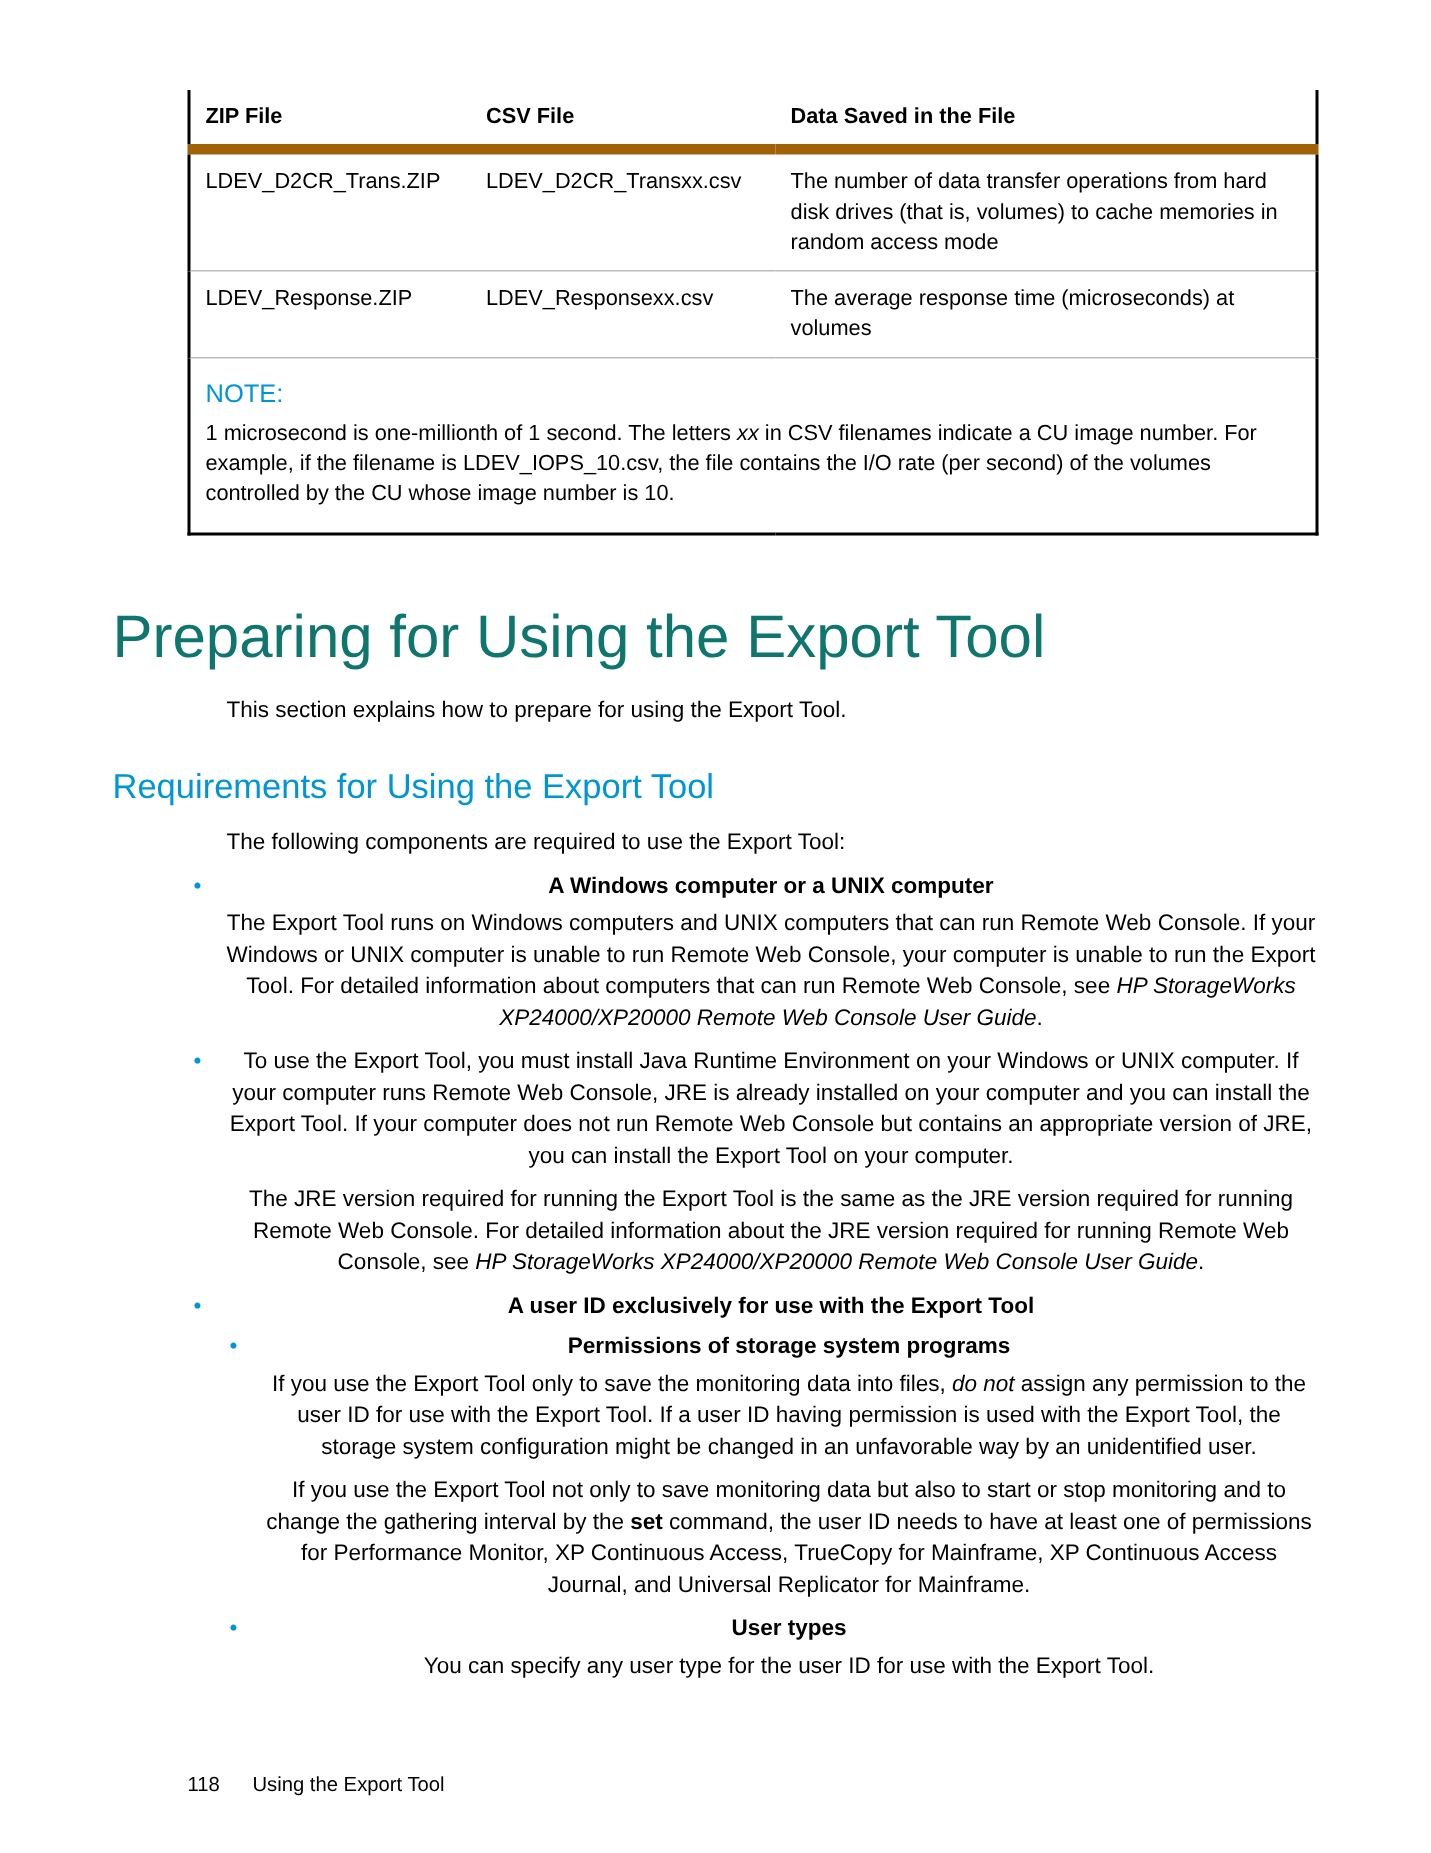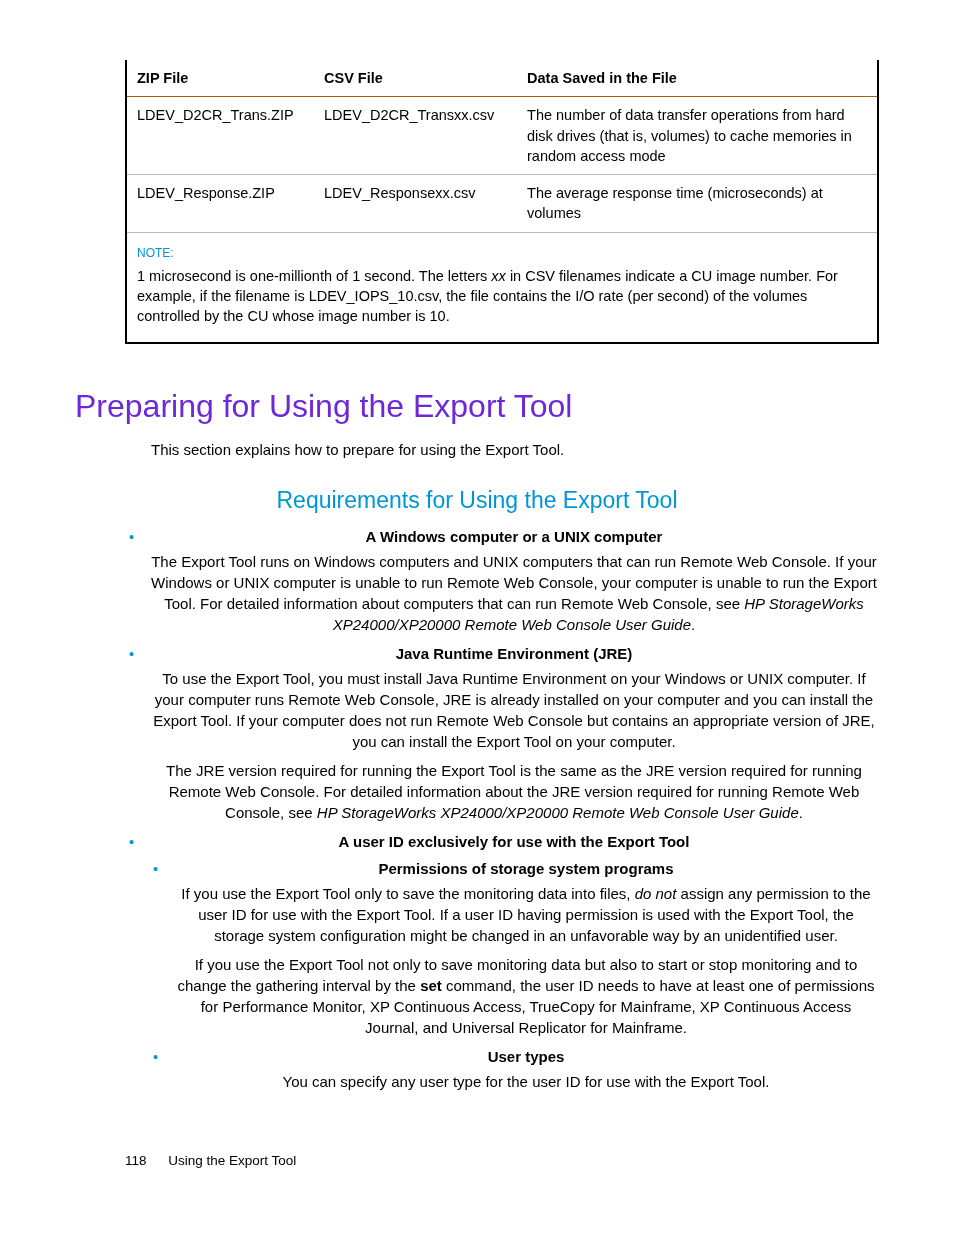--- a/index.html
+++ b/index.html
@@ -24,58 +24,57 @@
     margin-bottom: 40px;
   }
   table.data th, table.data td {
     text-align: left;
     vertical-align: top;
     padding: 8px 10px;
     font-size: 14.5px;
   }
   table.data thead th {
     font-weight: bold;
-    border-bottom: 1px solid #a16207;
+    border-bottom: 7px solid #a16207;
   }
   table.data thead tr {
     border-left: 2px solid #000;
     border-right: 2px solid #000;
   }
   table.data tbody tr.row {
     border-left: 2px solid #000;
     border-right: 2px solid #000;
     border-bottom: 1px solid #bbb;
   }
   table.data tbody tr.note-row {
     border-left: 2px solid #000;
     border-right: 2px solid #000;
     border-bottom: 2px solid #000;
   }
   .note-label {
     color: #0096d6;
-    font-size: 12px;
+    font-size: 17px;
     margin: 4px 0 2px 0;
   }
   .note-text {
     margin: 4px 0 8px 0;
   }
   h1 {
     font-family: 'Segoe UI Light', 'Helvetica Neue', Arial, sans-serif;
     font-weight: 300;
-    color: #6d28d9;
-    font-size: 32px;
+    color: #0f766e;
+    font-size: 40px;
     margin: 10px 0 10px 0;
   }
   h2 {
     font-family: 'Segoe UI Light', 'Helvetica Neue', Arial, sans-serif;
     font-weight: 300;
     color: #0096d6;
     font-size: 23px;
     margin: 24px 0 10px 0;
-    text-align: center;
   }
   p.body {
     margin: 8px 0 8px 76px;
   }
   ul.bullets {
     list-style: none;
     padding: 0;
     margin: 4px 0 0 50px;
     text-align: center;
   }
@@ -160,32 +159,32 @@
           </div>
         </td>
       </tr>
     </tbody>
   </table>
 
   <h1>Preparing for Using the Export Tool</h1>
   <p class="body">This section explains how to prepare for using the Export Tool.</p>
 
   <h2>Requirements for Using the Export Tool</h2>
+  <p class="body">The following components are required to use the Export Tool:</p>
 
   <ul class="bullets">
 
     <li>
       <div class="li-title">A Windows computer or a UNIX computer</div>
       <div class="li-p">
         <span>The Export Tool runs on Windows computers and UNIX computers that can run Remote Web Console. If your Windows or UNIX computer is unable to run Remote Web Console, your computer is unable to run the Export Tool. For detailed information about computers that can run Remote Web Console, see </span><span class="italic">HP StorageWorks XP24000/XP20000 Remote Web Console User Guide</span><span>.</span>
       </div>
     </li>
 
     <li>
-      <div class="li-title">Java Runtime Environment (JRE)</div>
       <div class="li-p">To use the Export Tool, you must install Java Runtime Environment on your Windows or UNIX computer. If your computer runs Remote Web Console, JRE is already installed on your computer and you can install the Export Tool. If your computer does not run Remote Web Console but contains an appropriate version of JRE, you can install the Export Tool on your computer.</div>
       <div class="li-p">
         <span>The JRE version required for running the Export Tool is the same as the JRE version required for running Remote Web Console. For detailed information about the JRE version required for running Remote Web Console, see </span><span class="italic">HP StorageWorks XP24000/XP20000 Remote Web Console User Guide</span><span>.</span>
       </div>
     </li>
 
     <li>
       <div class="li-title">A user ID exclusively for use with the Export Tool</div>
 
       <ul class="sub">

